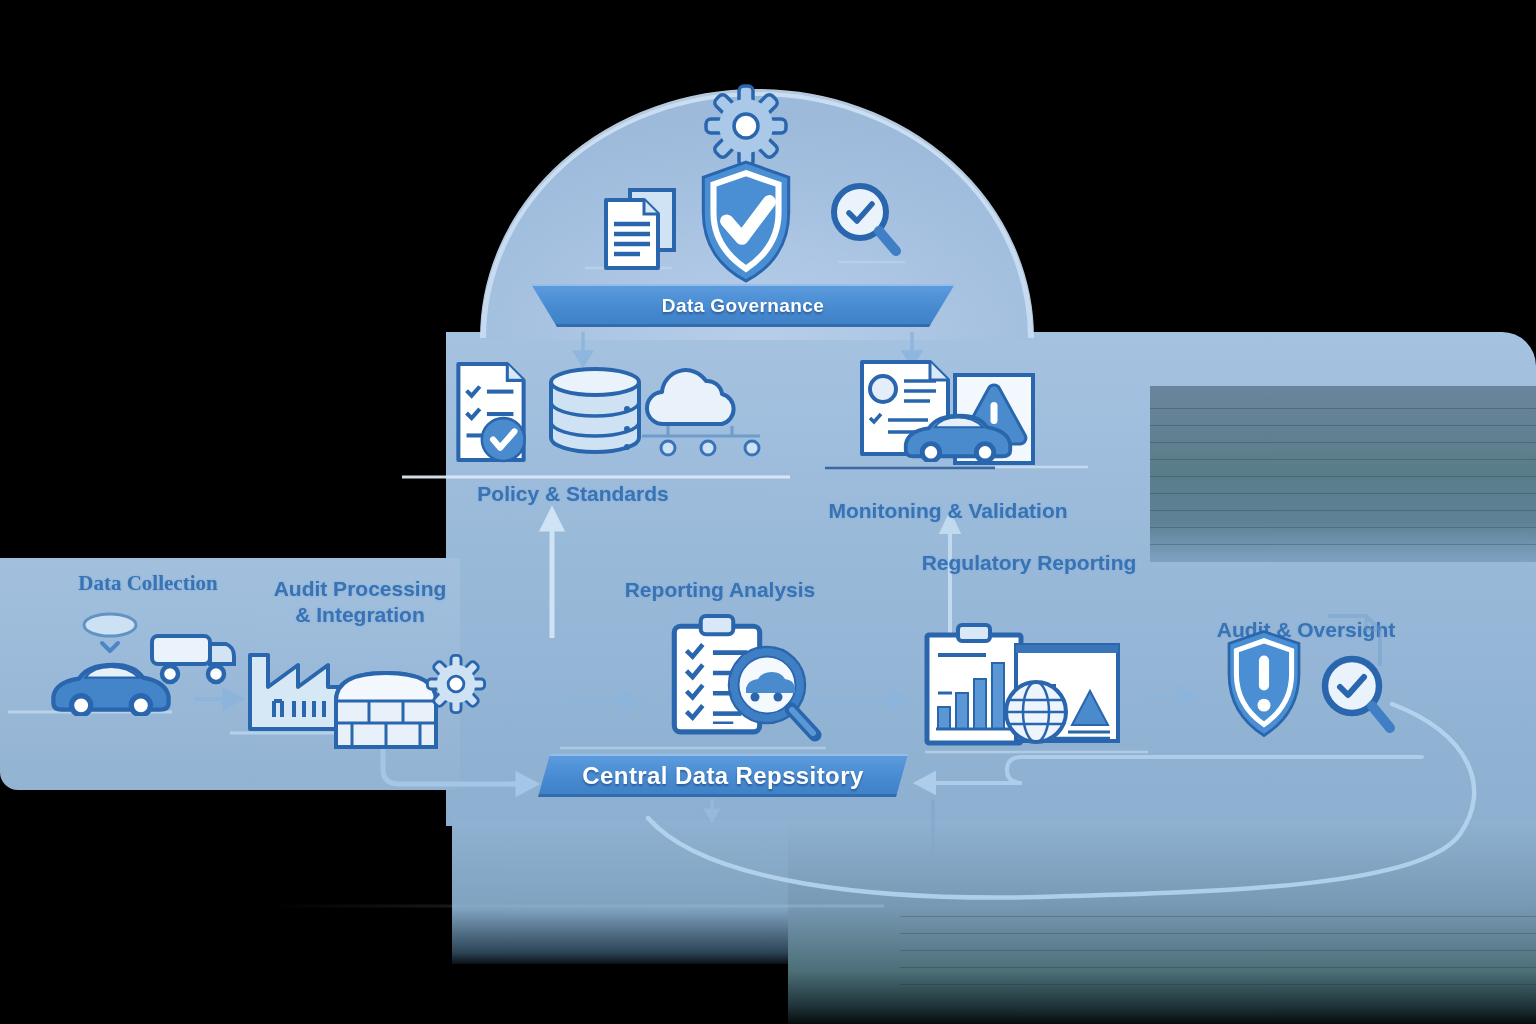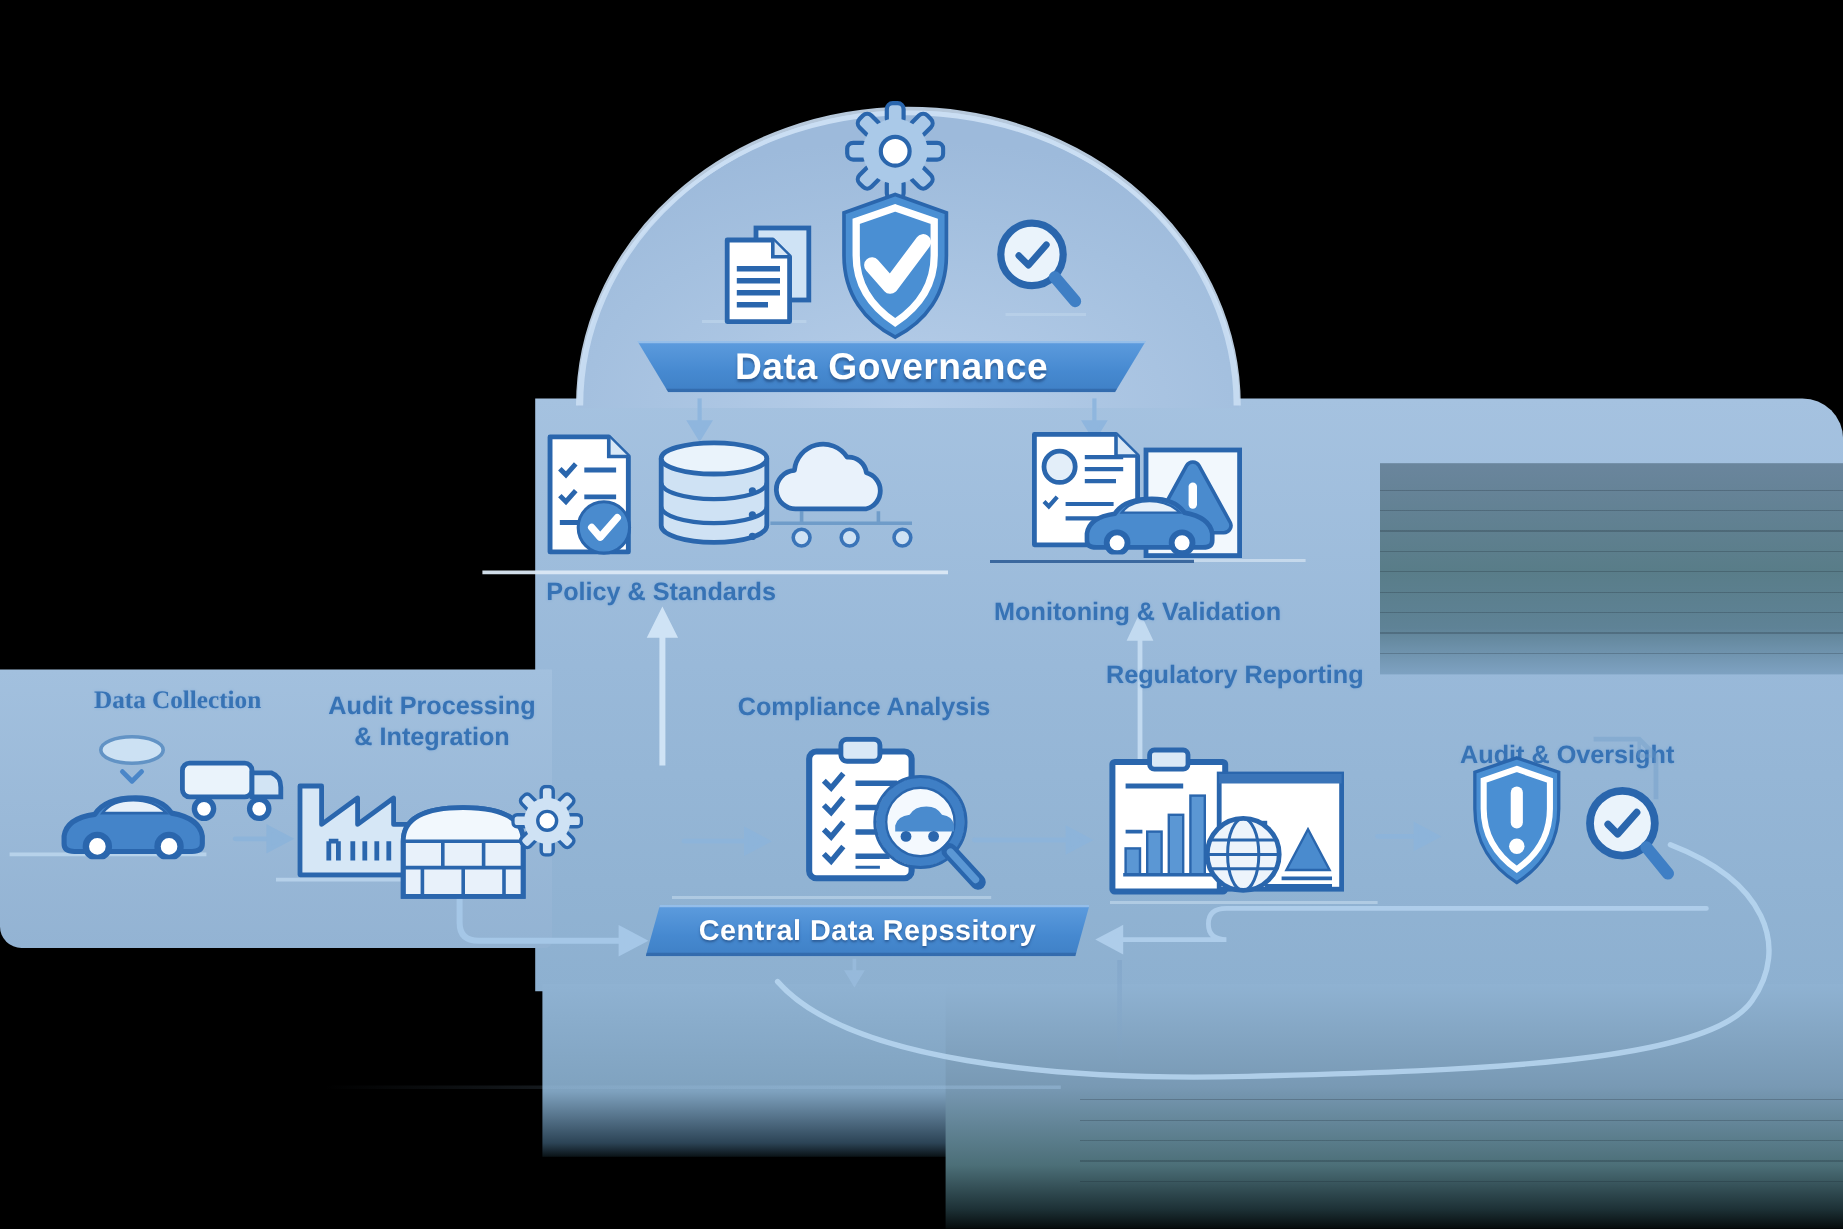--- a/index.html
+++ b/index.html
@@ -46,37 +46,37 @@
   }
   
   .banner{
     display:flex;align-items:center;justify-content:center;
     color:#fff;font-weight:bold;letter-spacing:.4px;
     background:linear-gradient(180deg,#5d9cde 0%,#4689d0 60%,#3f80c6 100%);
     text-shadow:0 2px 2px rgba(25,60,110,.55);
     box-shadow:inset 0 2px 0 rgba(255,255,255,.35),inset 0 -3px 0 rgba(30,70,130,.35);
   }
   .banner-governance{
-    left:531px;top:284px;width:424px;height:43px;font-size:31px;
+    left:531px;top:284px;width:424px;height:43px;font-size:19px;
     clip-path:polygon(0 0,100% 0,calc(100% - 26px) 100%,26px 100%);
   }
   .banner-repo{
     left:538px;top:754px;width:370px;height:43px;font-size:24px;
     clip-path:polygon(12px 0,100% 0,calc(100% - 12px) 100%,0 100%);
     justify-content:center;
   }
   
   .lbl{
     color:#3773b5;font-weight:bold;text-align:center;
     text-shadow:0 0 2px rgba(120,165,215,.85);
     line-height:1.25;
   }
   .lbl-branch{font-size:21px;}
   .lbl-stage{font-size:21px;}
-  .lbl-policy{left:411px;top:481px;width:280px;}
+  .lbl-policy{left:433px;top:481px;width:280px;}
   .lbl-monitoring{left:807px;top:498px;width:282px;}
   .lbl-dc{left:28px;top:570px;width:240px;font-family:Liberation Serif, serif;}
   .lbl-dp{left:240px;top:576px;width:240px;}
   .lbl-ca{left:580px;top:577px;width:280px;}
   .lbl-rr{left:889px;top:550px;width:280px;}
   .lbl-ao{left:1186px;top:589px;width:240px;margin-top:28px;}
   svg{display:block;}
 </style>
 </head>
 <body>
@@ -395,21 +395,21 @@
         </g>
       <g transform="rotate(315)">
           <rect x="-7" y="-40" width="14" height="18" rx="5"></rect>
         </g>
       <circle r="27" stroke="none"></circle>
       <circle r="11" fill="#fff"></circle>
     </g>
   </svg>
 </div>
 
-<div class="abs lbl lbl-stage lbl-ca">Compliance Analysis</div>
+<div class="abs lbl lbl-stage lbl-ca">Reporting Analysis</div>
 
 <div class="abs" style="left:668px;top:614px;width:98px;height:124px">
   <svg width="98" height="124" viewBox="0 0 96 122">
     <rect x="6" y="12" width="84" height="104" rx="6" fill="#fff" stroke="#2a66ad" stroke-width="5"></rect>
     <rect x="32" y="2" width="32" height="18" rx="5" fill="#d9e8f6" stroke="#2a66ad" stroke-width="4"></rect>
     <g stroke="#2a66ad" stroke-width="4.5" fill="none">
       <path d="M18,36 l6,6 l10,-12"></path>
         <path d="M44,38 H78"></path>
       <path d="M18,56 l6,6 l10,-12"></path>
         <path d="M44,58 H78"></path>

